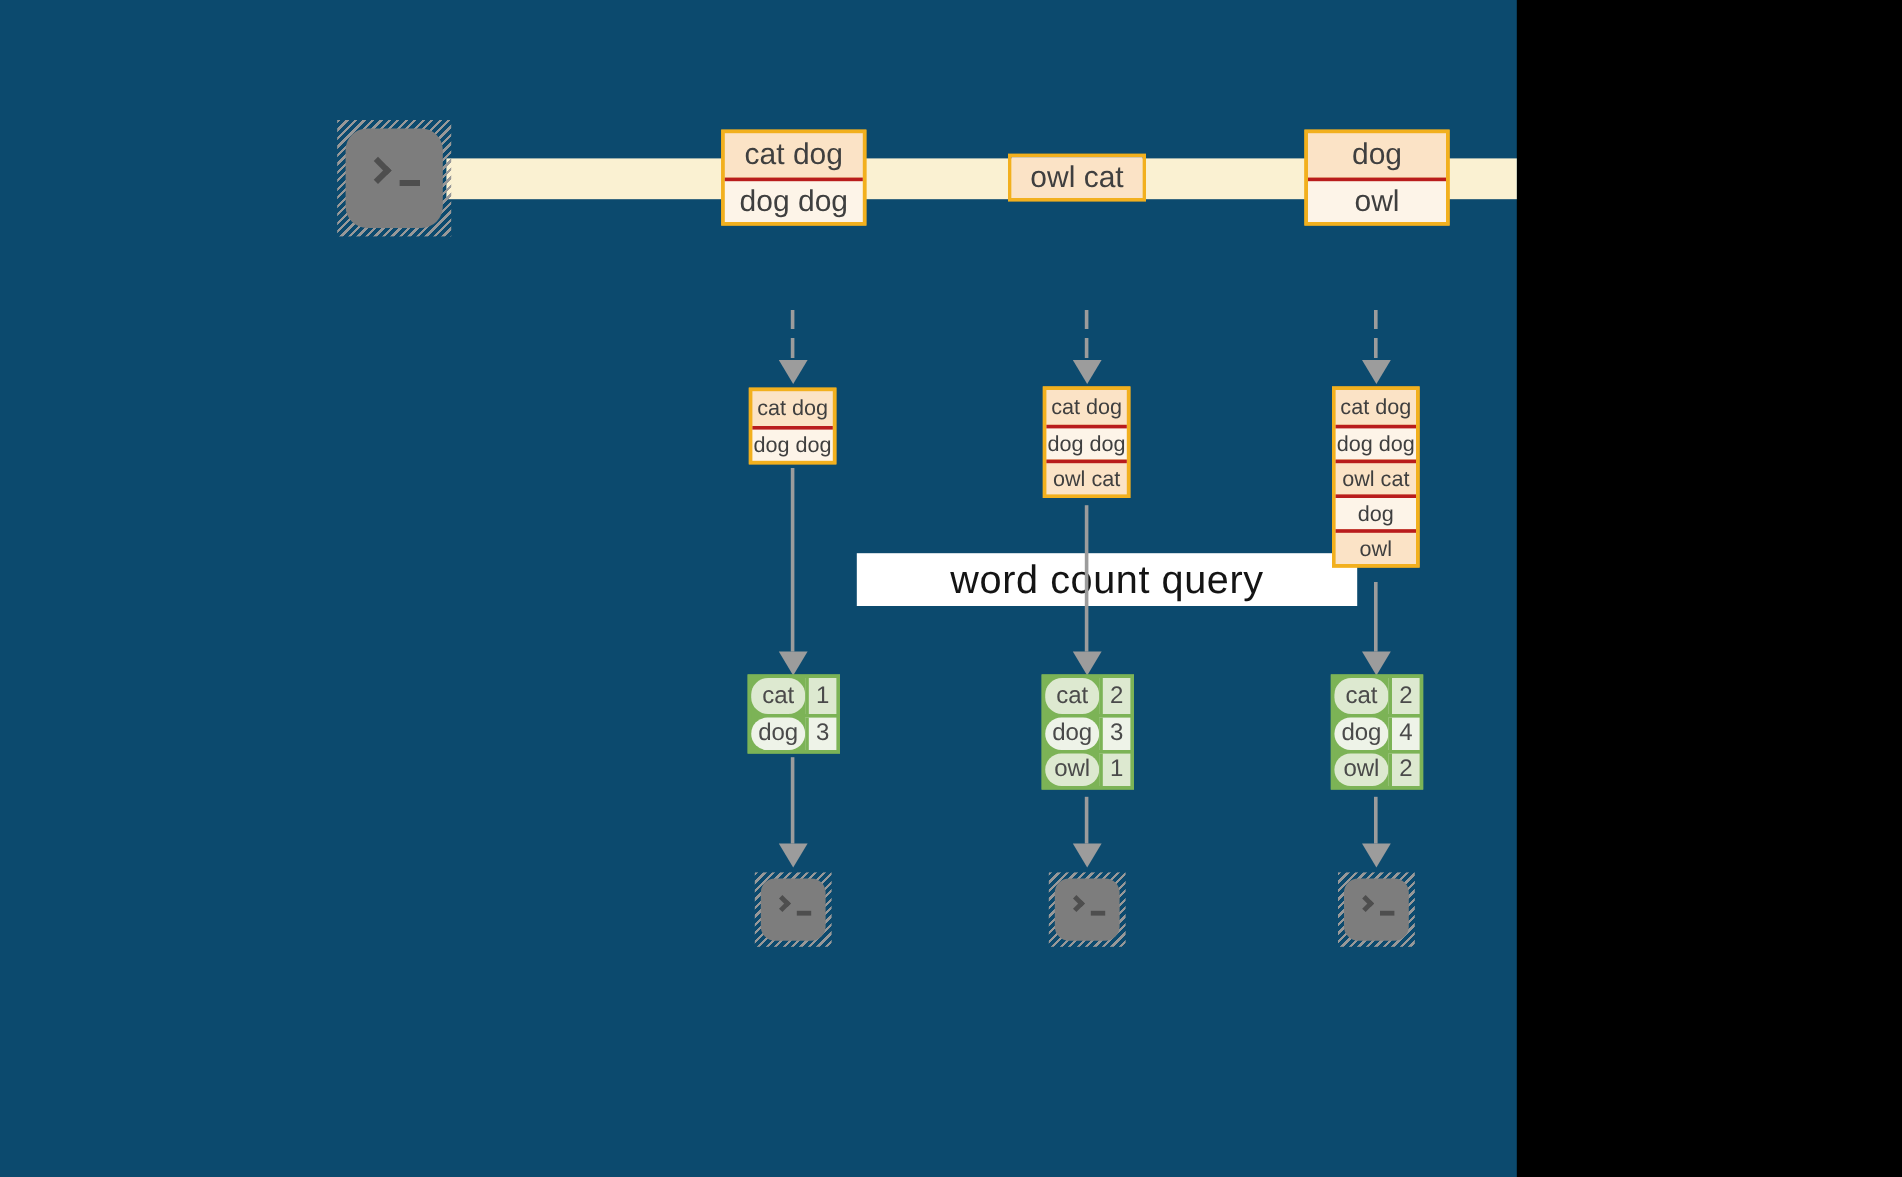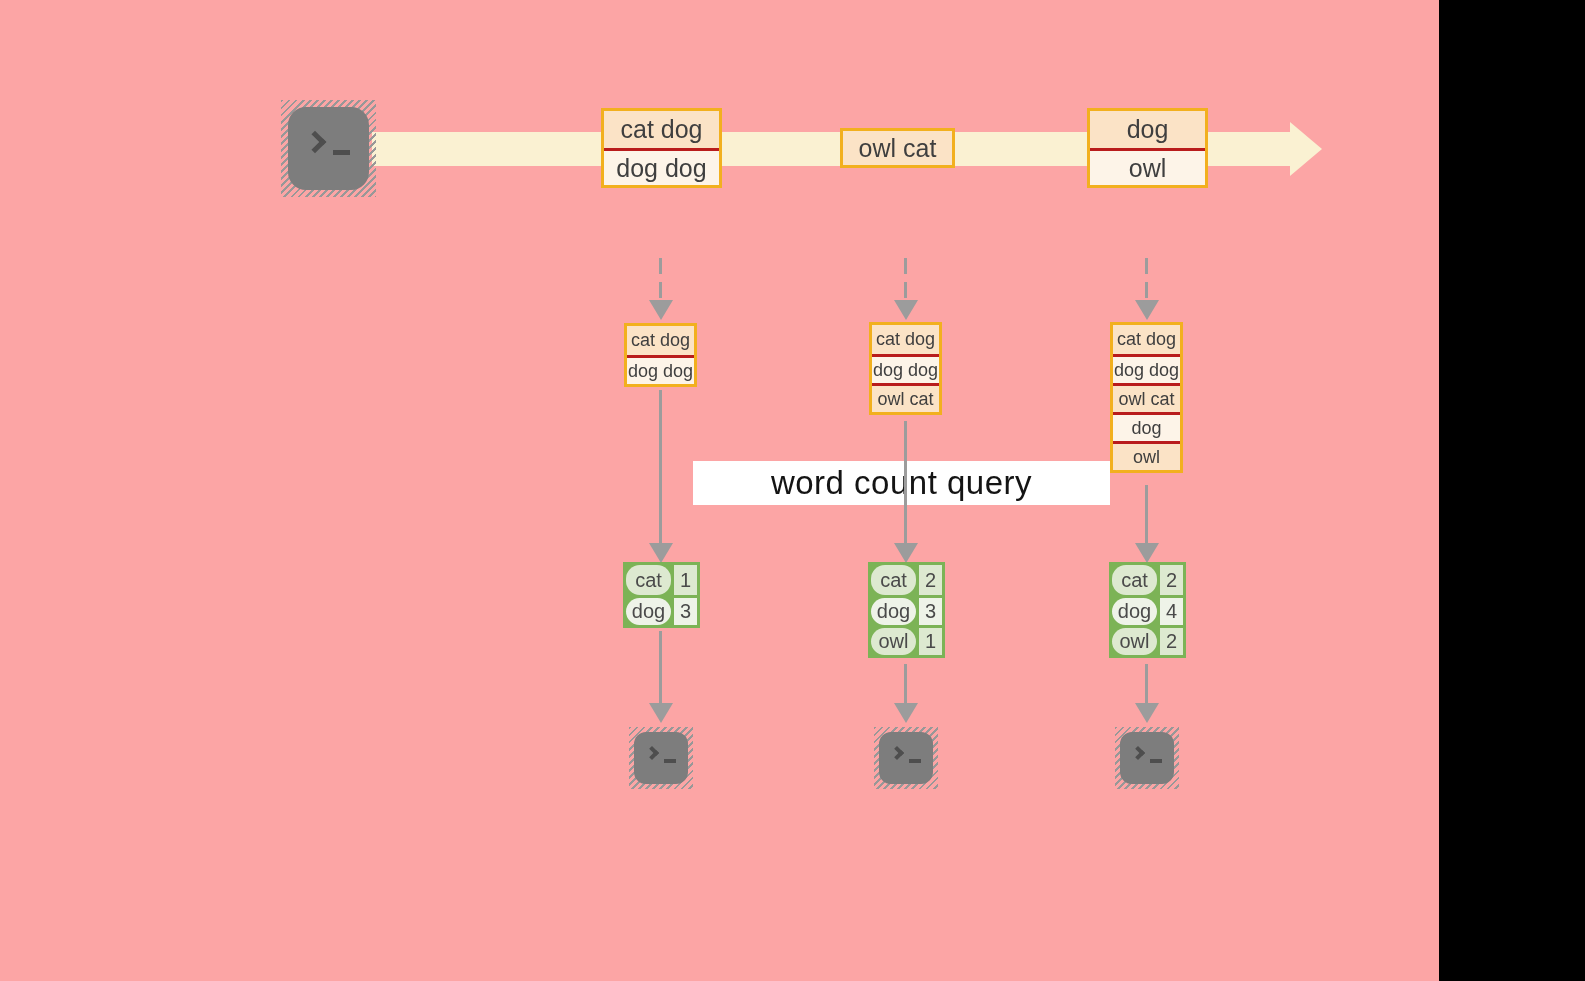--- a/index.html
+++ b/index.html
@@ -1,21 +1,21 @@
 <!DOCTYPE html>
 <html><head>
 <meta charset="utf-8">
 <style>
   * { box-sizing: border-box; margin: 0; padding: 0; }
   html, body { background: #000; }
   .canvas {
     position: relative;
-    width: 1439px;
+    width: 1264px;
     height: 981px;
-    background: #fca5a5;
+    background: #0c4a6e;
     font-family: "Liberation Sans", sans-serif;
     overflow: hidden;
   }
 
   
   .band { position: absolute; left: 372px; top: 132px; width: 918px; height: 34px;
           background: #faf1d2; z-index: 1; }
   .band-head { position: absolute; left: 1290px; top: 122px; width: 0; height: 0;
           border-top: 27px solid transparent; border-bottom: 27px solid transparent;
           border-left: 32px solid #faf1d2; z-index: 1; }
@@ -66,21 +66,21 @@
 
   
   #ta1 { left: 659px;  top: 631px; height: 72px; }
   #ta2 { left: 904px;  top: 664px; height: 39px; }
   #ta3 { left: 1145px; top: 664px; height: 39px; }
   #ta1h { left: 649px;  top: 703px; }
   #ta2h { left: 894px;  top: 703px; }
   #ta3h { left: 1135px; top: 703px; }
 
   
-  .query-label { position: absolute; left: 693px; top: 461px; width: 417px; height: 44px;
+  .query-label { position: absolute; left: 714px; top: 461px; width: 417px; height: 44px;
           background: #ffffff; z-index: 1; display: flex; align-items: center;
           justify-content: center; font-size: 33px; color: #141414; letter-spacing: 0.5px; }
 
   
   .ctable { position: absolute; border: 3px solid #7cb356; background: #7cb356;
           display: flex; flex-direction: column; z-index: 3; }
   .crow { display: flex; height: 30px; }
   .crow + .crow { border-top: 3px solid #7cb356; }
   .cword { flex: 1; display: flex; align-items: center; justify-content: center;
           font-size: 20px; color: #4a4a4a; border-radius: 14px; }

